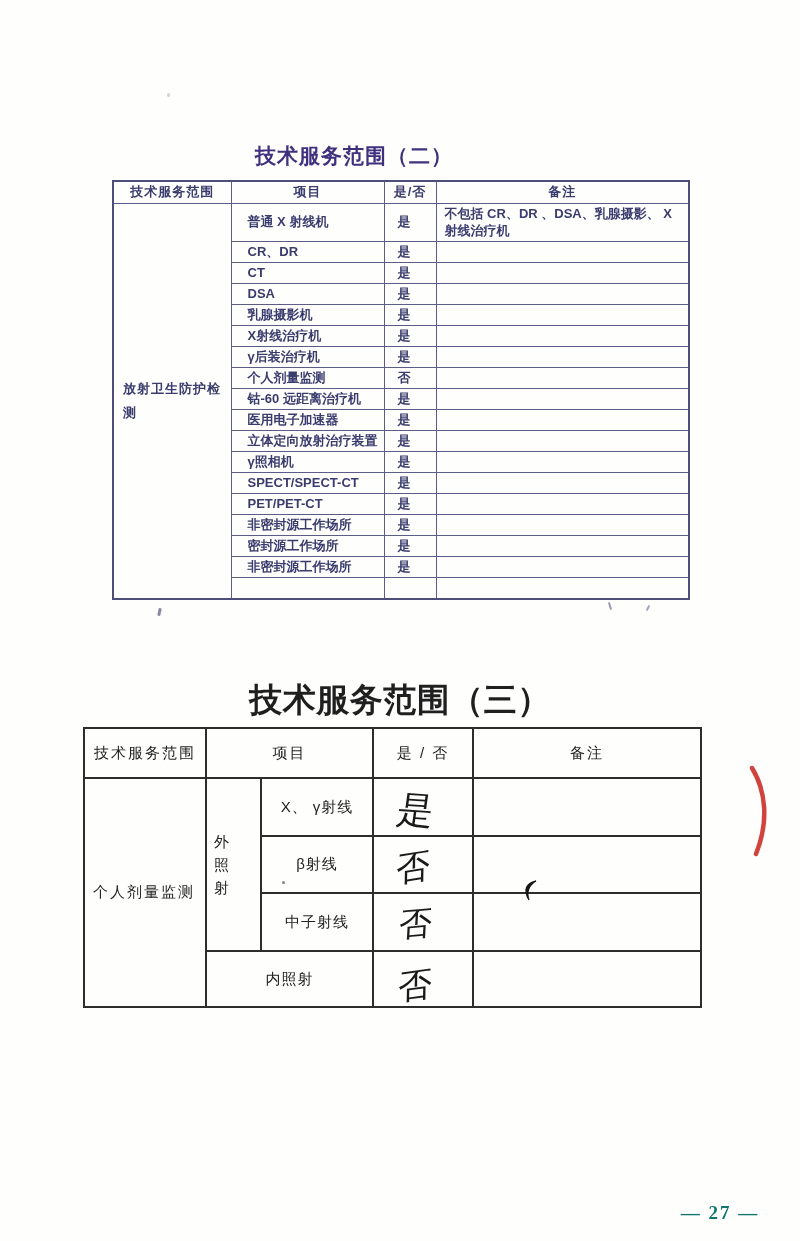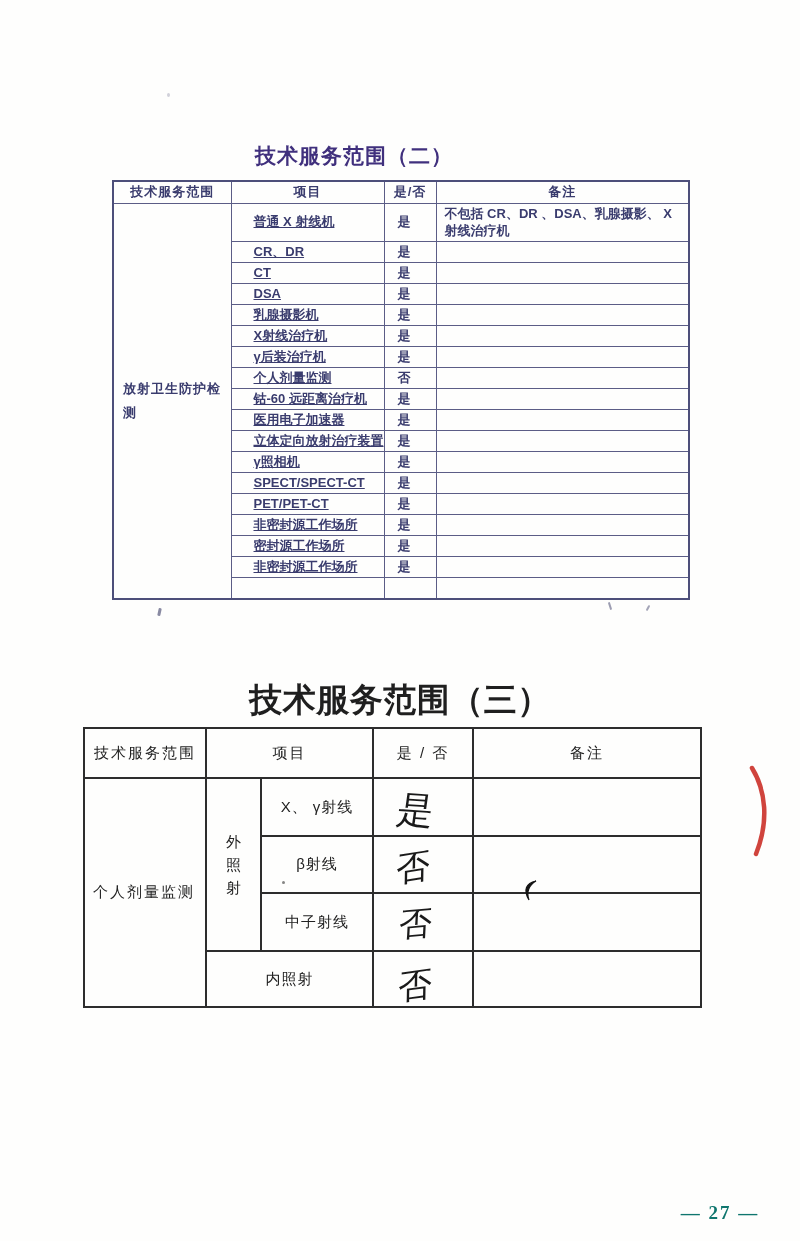--- a/index.html
+++ b/index.html
@@ -29,39 +29,39 @@
     color:#3a3c6e;font-size:13px;font-weight:600;
     border:2px solid #4d4f7a;
   }
   .t1 th,.t1 td{border:1px solid #5b5d86;padding:0;overflow:hidden;vertical-align:middle;}
   .t1 thead tr{height:22px;}
   .t1 th{font-weight:700;text-align:center;font-size:13px;letter-spacing:1px;}
   .t1 tr.tall{height:37px;}
   .t1 tr.r{height:21px;}
   .t1 tr.emptyr{height:22px;}
   .t1 td.scope{vertical-align:middle;padding:0 9px;line-height:1.8;letter-spacing:1px;}
-  .t1 td.item{padding:0 0 0 22px;white-space:nowrap;text-decoration:underline;}
+  .t1 td.item{padding:0 0 0 16px;white-space:nowrap;}
   .t1 td.yn{padding:0 0 0 13px;}
   .t1 td.rm{padding:1px 8px;line-height:1.35;font-size:13px;vertical-align:middle;}
 
   
   .t2{
     left:83px;top:727px;width:617px;
     color:#222;font-size:15px;
     border:2.5px solid #2d2d2d;
   }
   .t2 th,.t2 td{border:2px solid #2d2d2d;padding:0;vertical-align:middle;}
   .t2 thead tr{height:50px;}
   .t2 th{font-weight:500;text-align:center;letter-spacing:2px;}
   .t2 tr.r1{height:58px;}
   .t2 tr.r2{height:57px;}
   .t2 tr.r3{height:58px;}
   .t2 tr.r4{height:56px;}
   .t2 td.scope2{padding:8px 8px;letter-spacing:2px;}
-  .t2 td.group{padding:0 19px;letter-spacing:4px;white-space:pre-line;line-height:1.55;}
+  .t2 td.group{padding:0 7px;letter-spacing:4px;white-space:pre-line;line-height:1.55;}
   .t2 td.item2{text-align:center;letter-spacing:1px;}
   .t2 td.yn2{text-align:center;position:relative;overflow:visible;}
   .t2 td.rm2{overflow:visible;}
 
   
   .hw{
     display:inline-block;color:#1a1a1a;font-weight:400;line-height:1;
     font-family:"DejaVu Sans",sans-serif;
   }
   .hw1{font-size:37px;transform:translate(-8px,3px) rotate(4deg) skewX(-4deg);}

